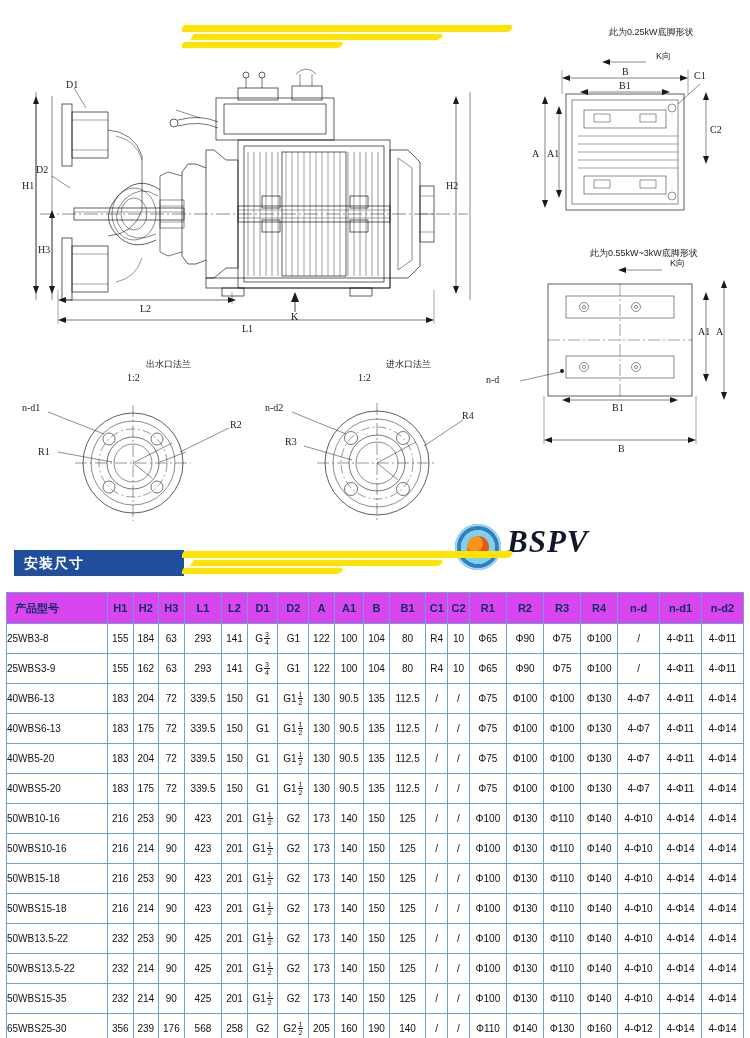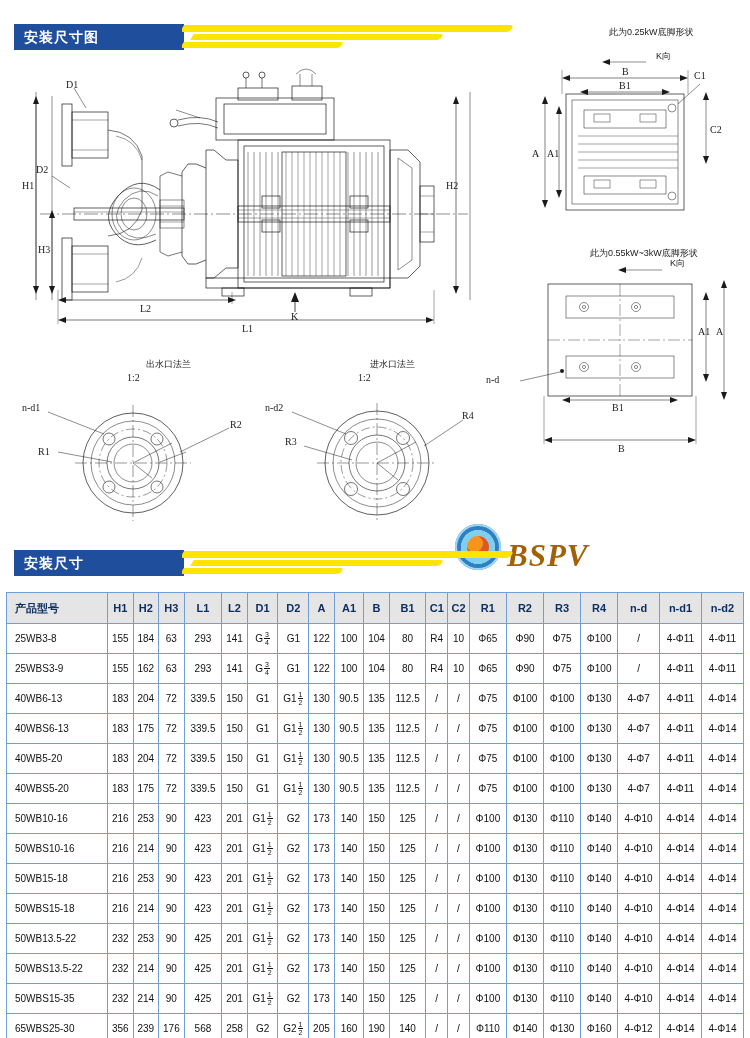--- a/index.html
+++ b/index.html
@@ -77,23 +77,23 @@
     position:absolute;left:0;top:4px;width:46px;height:46px;
     border-radius:50%;
     background:radial-gradient(circle at 50% 50%, #ffffff 0 28%, #7fd0ef 29% 52%, #2f7fc1 53% 74%, #ffffff 75% 100%);
     box-shadow:0 0 0 2px #9fd8f2 inset;
   }
   .logo .mark:after{
     content:"";position:absolute;left:12px;top:12px;width:22px;height:22px;border-radius:50%;
     background:radial-gradient(circle at 35% 35%, #f7941d 0 40%, #e2571e 41% 100%);
   }
   .logo .bspv{
-    position:absolute;left:52px;top:18px;
+    position:absolute;left:52px;top:4px;
     font-size:31px;font-weight:bold;font-style:italic;
-    color:#a16207;letter-spacing:1px;
+    color:#0f172a;letter-spacing:1px;
     font-family:"Liberation Serif","DejaVu Serif",serif;
   }
   .logo .cn{
     position:absolute;left:150px;top:8px;
     font-size:28px;font-weight:bold;color:#1f5fab;
     letter-spacing:2px;
   }
 
   
   table.spec{
@@ -105,41 +105,38 @@
     width:738px;
   }
   table.spec th,table.spec td{
     border:1px solid #6f9fd8;
     text-align:center;
     padding:0;
     height:29px;
     white-space:nowrap;
   }
   table.spec thead th{
-    background:#e5e5e5;
+    background:#d946ef;
     font-weight:bold;
     font-size:11px;
     color:#0d2f61;
     height:30px;
   }
   table.spec thead th.first{ text-align:left;padding-left:8px;width:92px;}
-  table.spec td.first{ text-align:left;padding-left:8px;}
+  table.spec td.first{ text-align:left;}
   table.spec td{background:#ffffff;}
   .frac{display:inline-block;vertical-align:middle;text-align:center;font-size:7px;line-height:1.05;}
   .frac b{display:block;border-bottom:1px solid #111;font-weight:normal;padding:0 1px;}
   .frac i{display:block;font-style:normal;padding:0 1px;}
   .fracwrap{display:inline-flex;align-items:center;justify-content:center;gap:1px;}
 </style>
 </head>
 <body>
 
 <div class="banner" id="banner1">
-  <div class="bar">
-    <span>安装尺寸图</span>
-  </div>
   <div class="swoosh">
     <div class="s1"></div>
       <div class="s2"></div>
       <div class="s3"></div>
   </div>
 </div>
 
 <div class="drawing">
   <svg width="750" height="540" viewBox="0 0 750 540">
     <g stroke="#1a1a1a" fill="none" stroke-width="0.7">
@@ -412,21 +409,21 @@
     <div class="lbl" style="left:547px;top:148px;">A1</div>
     <div class="lbl cn small" style="left:552px;top:247px;">此为0.55kW~3kW底脚形状</div>
     <div class="lbl cn small" style="left:632px;top:257px;">K向</div>
     <div class="lbl" style="left:698px;top:326px;">A1</div>
     <div class="lbl" style="left:716px;top:326px;">A</div>
     <div class="lbl" style="left:486px;top:374px;">n-d</div>
     <div class="lbl" style="left:612px;top:402px;">B1</div>
     <div class="lbl" style="left:618px;top:443px;">B</div>
     <div class="lbl cn small" style="left:108px;top:358px;">出水口法兰</div>
     <div class="lbl" style="left:127px;top:372px;">1:2</div>
-    <div class="lbl cn small" style="left:332px;top:358px;text-align:center;">进水口法兰</div>
+    <div class="lbl cn small" style="left:348px;top:358px;text-align:center;">进水口法兰</div>
     <div class="lbl" style="left:358px;top:372px;">1:2</div>
     <div class="lbl" style="left:22px;top:402px;">n-d1</div>
     <div class="lbl" style="left:38px;top:446px;">R1</div>
     <div class="lbl" style="left:230px;top:419px;">R2</div>
     <div class="lbl" style="left:265px;top:402px;">n-d2</div>
     <div class="lbl" style="left:285px;top:436px;">R3</div>
     <div class="lbl" style="left:462px;top:410px;">R4</div>
   </div>
 </div>
 

